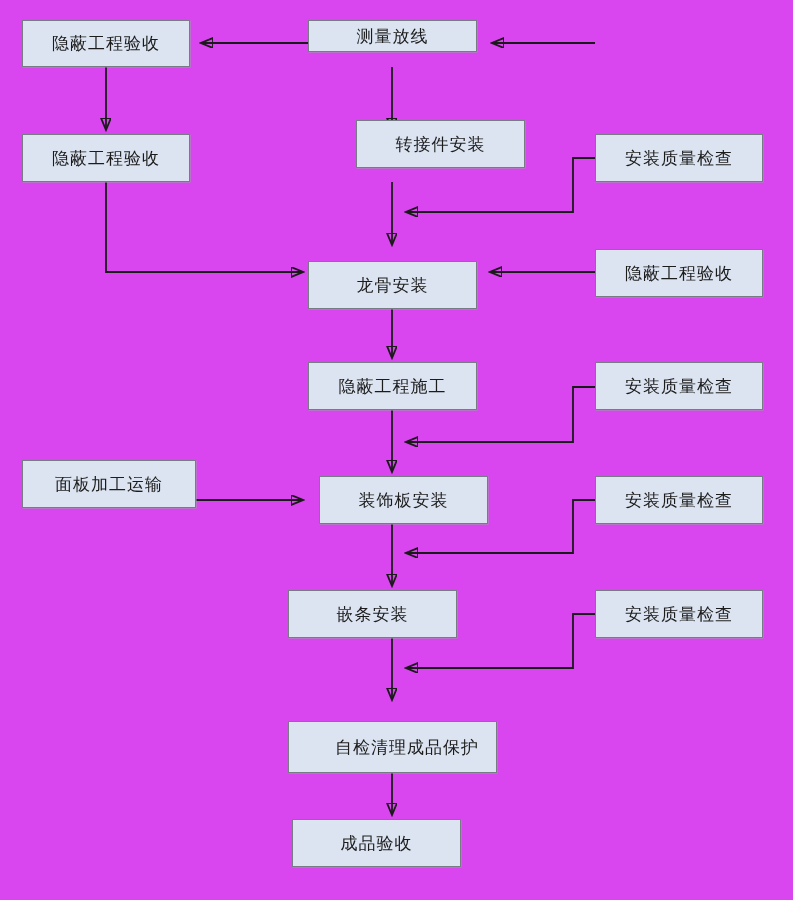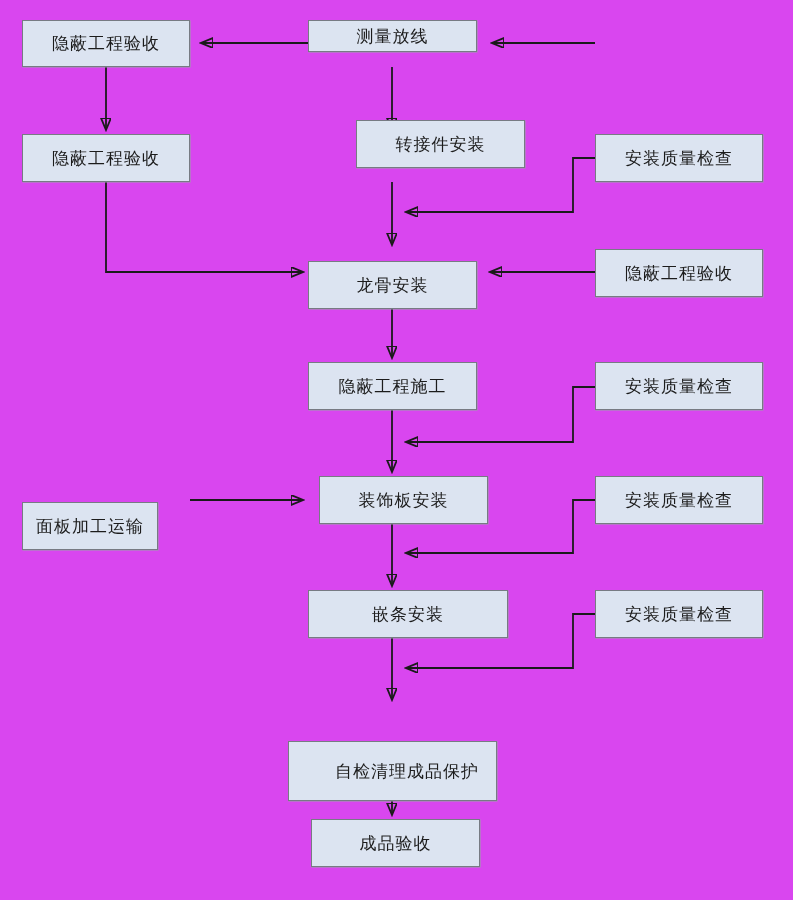--- a/index.html
+++ b/index.html
@@ -98,38 +98,38 @@
     <span>隐蔽工程验收</span>
   </div>
 
   <div class="node" style="left:308px; top:362px; width:169px; height:48px;text-align:right;">
     <span>隐蔽工程施工</span>
   </div>
   <div class="node" style="left:595px; top:362px; width:168px; height:48px;">
     <span>安装质量检查</span>
   </div>
 
-  <div class="node" style="left:22px; top:502px; width:136px; height:48px;">
+  <div class="node" style="left:22px; top:460px; width:174px; height:48px;">
     <span>面板加工运输</span>
   </div>
   <div class="node" style="left:308px; top:476px; width:169px; height:48px;margin-left:11px;">
     <span>装饰板安装</span>
   </div>
   <div class="node" style="left:595px; top:476px; width:168px; height:48px;">
     <span>安装质量检查</span>
   </div>
 
-  <div class="node" style="left:308px; top:590px; width:200px; height:48px;">
+  <div class="node" style="left:288px; top:590px; width:169px; height:48px;">
     <span>嵌条安装</span>
   </div>
   <div class="node" style="left:595px; top:590px; width:168px; height:48px;">
     <span>安装质量检查</span>
   </div>
 
-  <div class="node" style="left:288px; top:741px; width:209px; height:60px;padding-left:29px;">
+  <div class="node" style="left:288px; top:721px; width:209px; height:52px;padding-left:29px;">
     <span>自检清理成品保护</span>
   </div>
 
-  <div class="node" style="left:311px; top:819px; width:169px; height:48px;">
+  <div class="node" style="left:292px; top:819px; width:169px; height:48px;">
     <span>成品验收</span>
   </div>
 
 </div>
 
 </body></html>

